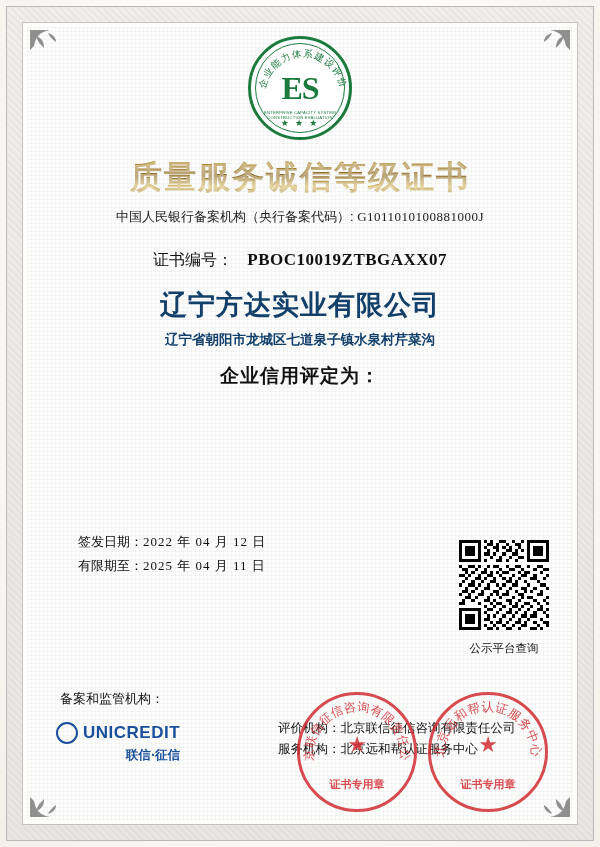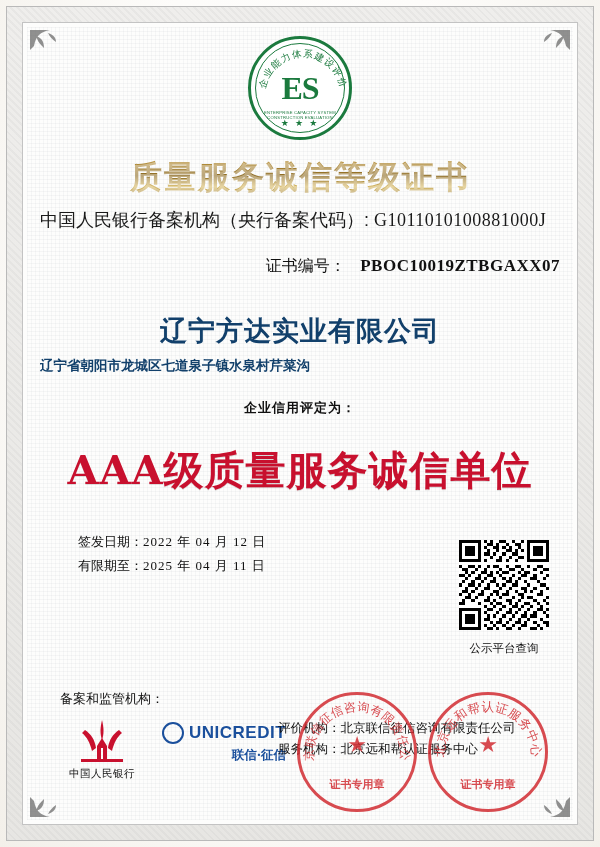--- a/index.html
+++ b/index.html
@@ -130,64 +130,64 @@
     font-family: "DejaVu Serif", serif;
     background: linear-gradient(#c9a24a 0%, #8c6a22 45%, #d7b964 70%, #7d5e1c 100%);
     -webkit-background-clip: text;
     background-clip: text;
     color: transparent;
     -webkit-text-fill-color: transparent;
     text-shadow: 0 1px 0 rgba(255,255,255,0.4);
   }
   .reg-line {
     margin-top: 8px;
-    text-align: left;
-    font-size: 18px;
+    text-align: center;
+    font-size: 13px;
     color: #1a1a1a;
     font-family: "Liberation Sans", sans-serif;
   }
   .reg-line .code {
     font-family: "Liberation Serif", serif;
     letter-spacing: 0.5px;
   }
   .cert-no {
     margin-top: 24px;
-    text-align: right;
+    text-align: center;
     font-size: 16px;
     color: #111;
     font-family: "Liberation Sans", sans-serif;
   }
   .cert-no .value {
     font-family: "Liberation Serif", serif;
     font-weight: bold;
     font-size: 17px;
     letter-spacing: 0.5px;
     margin-left: 10px;
   }
   .company {
-    margin-top: 36px;
+    margin-top: 16px;
     text-align: center;
     font-size: 27px;
     font-weight: bold;
     color: #12406b;
     letter-spacing: 1px;
     font-family: Liberation Sans, sans-serif;
   }
   .address {
     margin-top: 8px;
-    text-align: left;
+    text-align: center;
     font-size: 13.5px;
     font-weight: bold;
     color: #12406b;
     font-family: "DejaVu Serif", serif;
   }
   .evaluated {
-    margin-top: 24px;
-    text-align: center;
-    font-size: 13px;
+    margin-top: 14px;
+    text-align: center;
+    font-size: 19px;
     font-weight: bold;
     color: #111;
     letter-spacing: 1px;
     font-family: "DejaVu Serif", serif;
   }
   .grade {
     margin-top: 26px;
     text-align: center;
     font-size: 40px;
     font-weight: bold;
@@ -403,21 +403,20 @@
 
     <div class="cert-no">
       <span>证书编号：</span>
       <span class="value">PBOC10019ZTBGAXX07</span>
     </div>
 
     <div class="company">辽宁方达实业有限公司</div>
     <div class="address">辽宁省朝阳市龙城区七道泉子镇水泉村芹菜沟</div>
 
     <div class="evaluated">企业信用评定为：</div>
-    <div class="grade">AAA级质量服务诚信单位</div>
   </div>
 
   <div class="lower">
     <div class="dates">
       <div class="row">
         <span>签发日期：</span><span class="num">2022 年 04 月 12 日</span>
       </div>
       <div class="row">
         <span>有限期至：</span><span class="num">2025 年 04 月 11 日</span>
       </div>
@@ -641,34 +640,20 @@
             <rect x="26" y="28" width="1" height="1"></rect>
         </g>
       </svg>
       <div class="qr-caption">公示平台查询</div>
     </div>
   </div>
 
   <div class="reg-block">
     <div class="reg-title">备案和监管机构：</div>
     <div class="logos">
-      <div class="pboc-logo">
-        <div class="pboc-mark">
-          <svg width="58" height="46" viewBox="0 0 58 46">
-            <g fill="#c8102e">
-              <path d="M29 2 C31 10 31 16 29 22 C27 16 27 10 29 2 Z"></path>
-              <path d="M29 20 L34 28 L34 44 L30 44 L30 30 L28 30 L28 44 L24 44 L24 28 Z"></path>
-              <path d="M12 12 C18 16 22 22 23 30 L19 33 C17 25 14 19 9 15 Z"></path>
-              <path d="M46 12 C40 16 36 22 35 30 L39 33 C41 25 44 19 49 15 Z"></path>
-              <rect x="8" y="41" width="42" height="3"></rect>
-            </g>
-          </svg>
-        </div>
-        <div class="pboc-name">中国人民银行</div>
-      </div>
       <div class="uni-logo">
         <div class="uni-top">
           <svg width="22" height="22" viewBox="0 0 22 22">
             <circle cx="11" cy="11" r="10" fill="none" stroke="#1a4f9c" stroke-width="2"></circle>
             <path d="M11 3 A8 8 0 0 1 11 19 A5 5 0 0 0 11 3 Z" fill="#1a4f9c"></path>
           </svg>
           <span class="uni-word">UNICREDIT</span>
         </div>
         <div class="uni-sub">联信·征信</div>
       </div>

